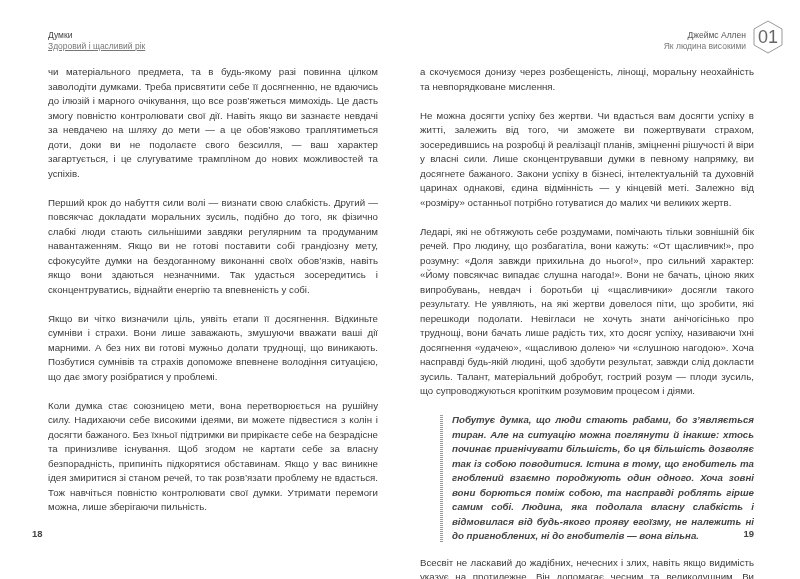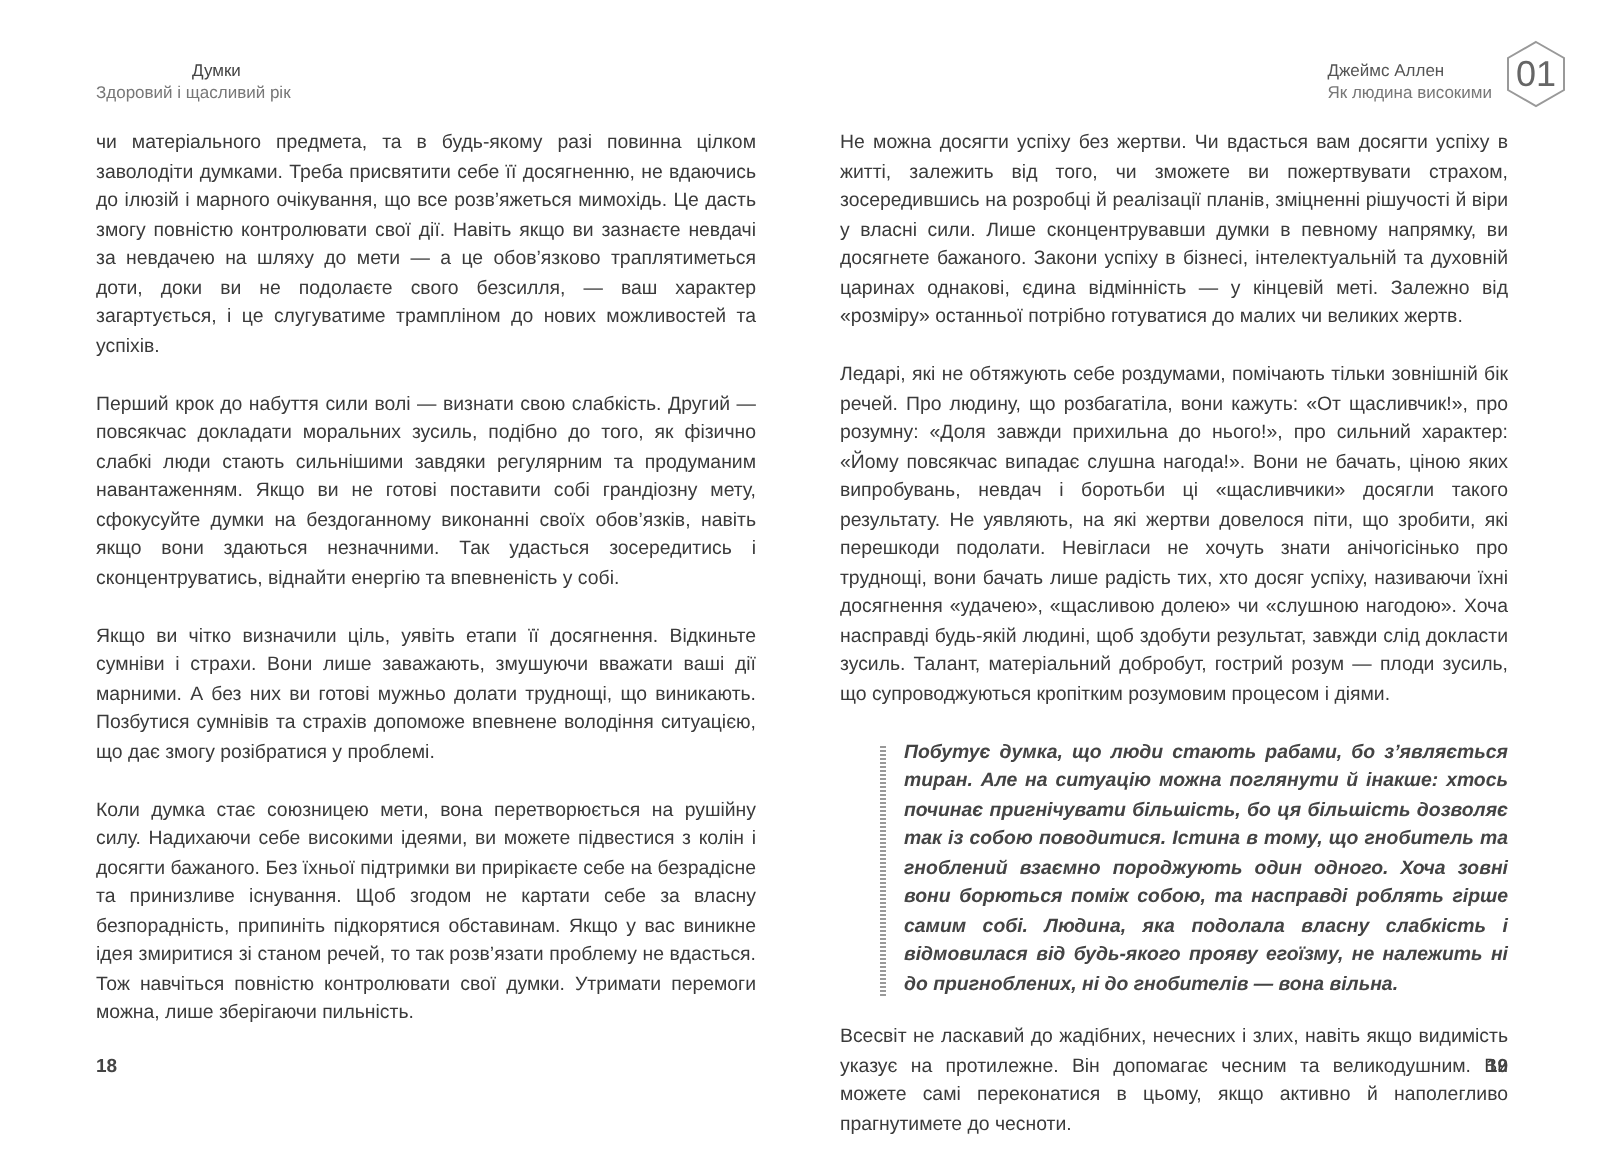--- a/index.html
+++ b/index.html
@@ -4,37 +4,37 @@
 <style>
   html, body { margin:0; padding:0; }
   body {
     width:800px; height:579px; background:#ffffff; position:relative; overflow:hidden;
     font-family:"Liberation Sans", "DejaVu Sans", sans-serif; color:#333;
   }
   .page { position:absolute; top:0; height:579px; }
   .page.left { left:0; width:400px; }
   .page.right { left:400px; width:400px; }
   .hdr-left { position:absolute; left:48px; top:30px; font-size:8.5px; line-height:11px; color:#555; }
-  .hdr-left .t1 { color:#444;margin-left:48px; }
-  .hdr-left .t2 { color:#777; }
-  .hdr-right { position:absolute; right:54px; top:30px; font-size:8.5px; line-height:11px; }
+  .hdr-left .t1 { color:#444; }
+  .hdr-left .t2 { color:#777;text-decoration:underline; }
+  .hdr-right { position:absolute; right:54px; top:30px; font-size:8.5px; line-height:11px; text-align:right; }
   .hdr-right .t1 { color:#555; }
   .hdr-right .t2 { color:#777; }
   .hex { position:absolute; right:16px; top:20px; width:32px; height:34px; }
   .hex svg { width:32px; height:34px; display:block; }
   .hex .num { position:absolute; left:0; top:0; width:32px; height:34px; line-height:34px; text-align:center; font-size:18px; color:#666; }
   .body-text { position:absolute; font-size:9.7px; line-height:14.5px; color:#3a3a3a; text-align:justify; }
   .page.left .body-text { left:48px; width:330px; top:65px; }
   .page.right .body-text { left:20px; width:334px; top:65px; }
   .body-text p { margin:0 0 14.5px 0; }
   .quote { position:relative; margin:0 0 12px 0; padding-left:32px; font-style:italic; font-weight:bold; color:#444; }
   .quote .bar { position:absolute; left:20px; top:2px; bottom:2px; width:3px;
     background:repeating-linear-gradient(0deg,#999 0 1px,#fff 1px 2px); }
   .pagenum { position:absolute; bottom:40px; font-size:9.5px; font-weight:bold; color:#444; }
-  .page.left .pagenum { left:48px; }
+  .page.left .pagenum { left:32px; }
   .page.right .pagenum { right:46px; }
 </style>
 </head>
 <body>
 
 <div class="page left">
   <div class="hdr-left">
     <div class="t1">Думки</div>
     <div class="t2">Здоровий і щасливий рік</div>
   </div>
@@ -53,20 +53,21 @@
     <div class="t1">Джеймс Аллен</div>
     <div class="t2">Як людина  високими</div>
   </div>
   <div class="hex">
     <svg viewBox="0 0 32 34">
       <polygon points="16,1 30,9 30,25 16,33 2,25 2,9" fill="none" stroke="#999" stroke-width="1"></polygon>
     </svg>
     <div class="num">01</div>
   </div>
   <div class="body-text">
+    <p>а скочуємося донизу через розбещеність, лінощі, моральну неохайність та невпорядковане мислення.</p>
     <p>Не можна досягти успіху без жертви. Чи вдасться вам досягти успіху в житті, залежить від того, чи зможете ви пожертвувати страхом, зосередившись на розробці й реалізації планів, зміцненні рішучості й віри у власні сили. Лише сконцентрувавши думки в певному напрямку, ви досягнете бажаного. Закони успіху в бізнесі, інтелектуальній та духовній царинах однакові, єдина відмінність — у кінцевій меті. Залежно від «розміру» останньої потрібно готуватися до малих чи великих жертв.</p>
     <p>Ледарі, які не обтяжують себе роздумами, помічають тільки зовнішній бік речей. Про людину, що розбагатіла, вони кажуть: «От щасливчик!», про розумну: «Доля завжди прихильна до нього!», про сильний характер: «Йому повсякчас випадає слушна нагода!». Вони не бачать, ціною яких випробувань, невдач і боротьби ці «щасливчики» досягли такого результату. Не уявляють, на які жертви довелося піти, що зробити, які перешкоди подолати. Невігласи не хочуть знати анічогісінько про труднощі, вони бачать лише радість тих, хто досяг успіху, називаючи їхні досягнення «удачею», «щасливою долею» чи «слушною нагодою». Хоча насправді будь-якій людині, щоб здобути результат, завжди слід докласти зусиль. Талант, матеріальний добробут, гострий розум — плоди зусиль, що супроводжуються кропітким розумовим процесом і діями.</p>
     <div class="quote">
       <span class="bar"></span>
       <span>Побутує думка, що люди стають рабами, бо з’являється тиран. Але на ситуацію можна поглянути й інакше: хтось починає пригнічувати більшість, бо ця більшість дозволяє так із собою поводитися. Істина в тому, що гнобитель та гноблений взаємно породжують один одного. Хоча зовні вони борються поміж собою, та насправді роблять гірше самим собі. Людина, яка подолала власну слабкість і відмовилася від будь-якого прояву егоїзму, не належить ні до пригноблених, ні до гнобителів — вона вільна.</span>
     </div>
     <p>Всесвіт не ласкавий до жадібних, нечесних і злих, навіть якщо видимість указує на протилежне. Він допомагає чесним та великодушним. Ви можете самі переконатися в цьому, якщо активно й наполегливо прагнутимете до чесноти.</p>
   </div>
   <div class="pagenum">19</div>
 </div>

